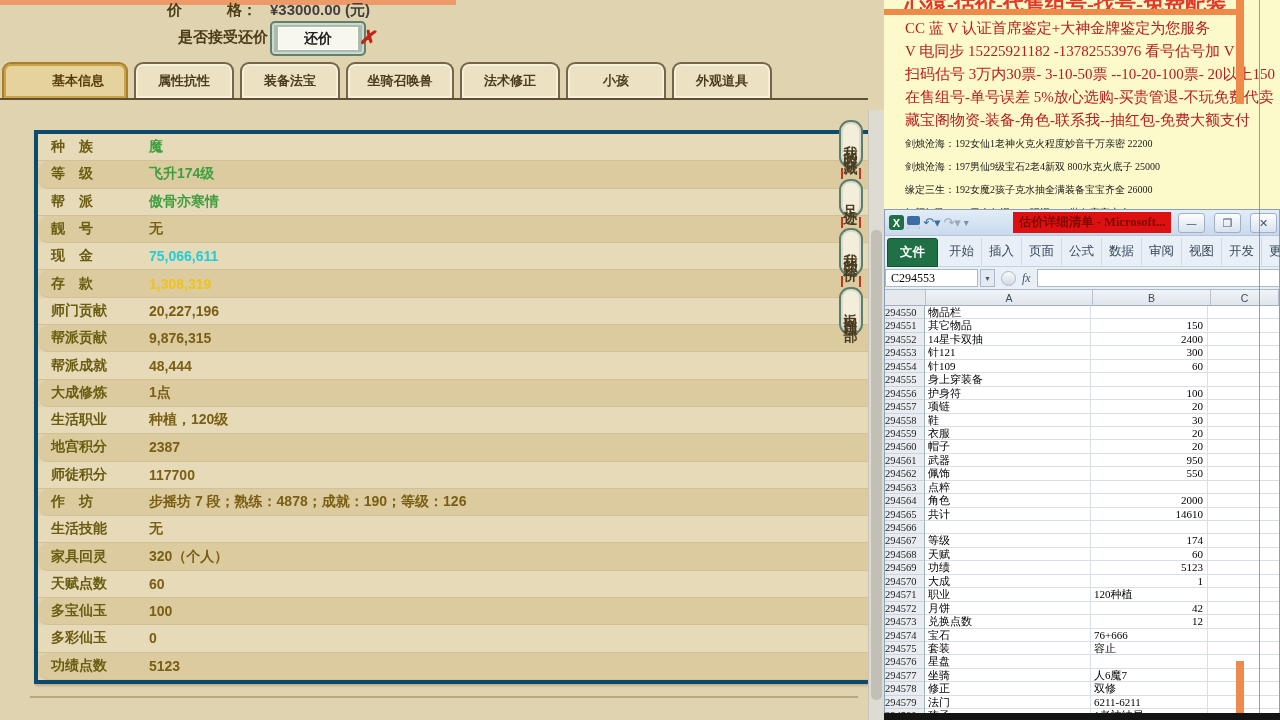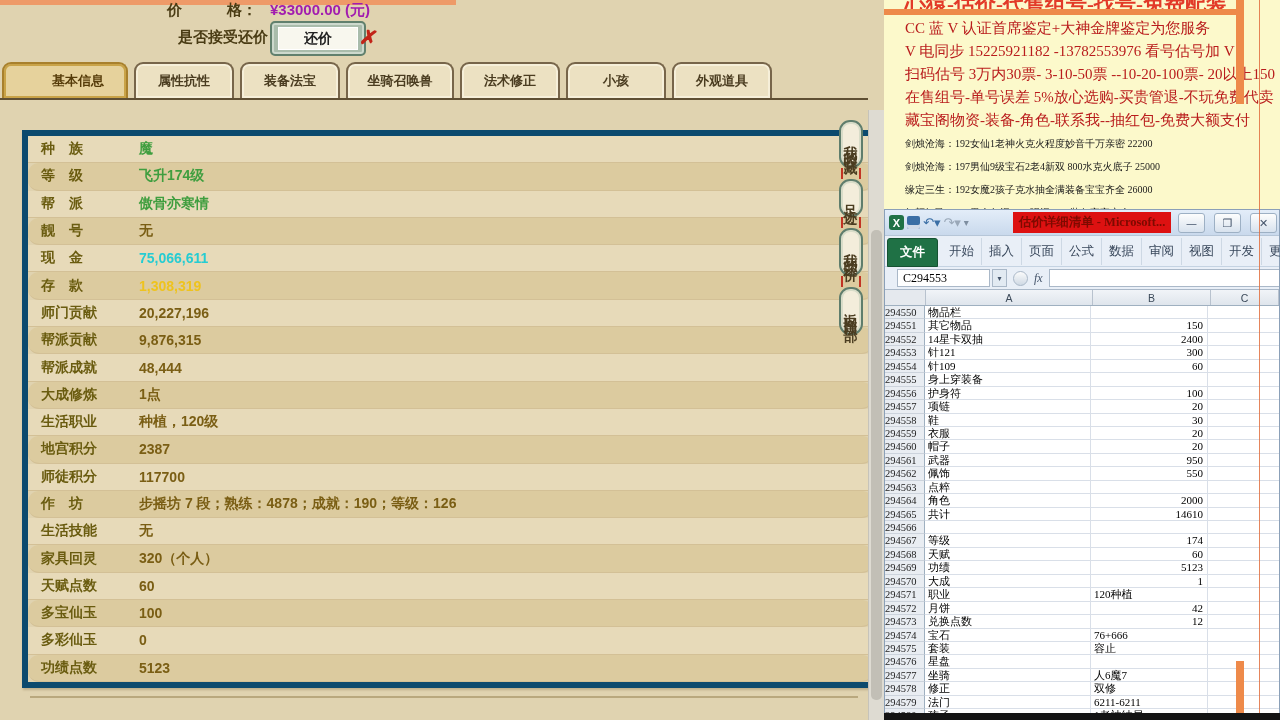--- a/index.html
+++ b/index.html
@@ -2,41 +2,41 @@
 <html><head>
 <meta charset="utf-8">
 <style>
   html,body{margin:0;padding:0;background:#888;}
   #screen{position:relative;width:1280px;height:720px;overflow:hidden;
     background:#e0d3b0;font-family:"Liberation Sans",sans-serif;}
 
   
   #top-strip{position:absolute;left:0;top:0;width:456px;height:5px;background:#ee9a68;}
   .price-row{position:absolute;left:167px;top:1px;font-size:15px;font-weight:bold;color:#4a3c14;}
-  .price-val{position:absolute;left:270px;top:1px;font-size:15px;font-weight:bold;color:#a21caf;}
+  .price-val{position:absolute;left:270px;top:1px;font-size:15px;font-weight:bold;color:#404040;}
   .nego-label{position:absolute;left:178px;top:28px;font-size:15px;font-weight:bold;color:#4a3c14;}
   .nego-btn{position:absolute;left:270px;top:21px;width:92px;height:31px;background:#a9bcab;
     border:2px solid #61806d;border-radius:5px;box-shadow:inset 0 0 0 2px #cdd9cd;
     display:flex;align-items:center;justify-content:center;cursor:pointer;}
   .nego-btn .inner{background:#f8f7ee;border:1px solid #fff;width:78px;height:21px;
     display:flex;align-items:center;justify-content:center;
     font-size:14px;font-weight:bold;color:#222;}
   .cursor-x{position:absolute;left:360px;top:26px;font-size:21px;font-weight:bold;color:#c22418;
     transform:rotate(12deg);}
 
   #game-tabs{position:absolute;left:2px;top:62px;display:flex;gap:6px;}
   .gtab{height:34px;min-width:84px;padding:0 6px;background:#ece1c2;border:2px solid #77654a;
     border-bottom:none;border-radius:9px 9px 0 0;box-shadow:inset 0 0 0 2px #f6efd9;
     display:flex;align-items:center;justify-content:center;
     font-size:13px;font-weight:bold;color:#4a3c20;cursor:pointer;}
   .gtab.active{background:#e6d29c;border-color:#a8802c;box-shadow:inset 0 0 0 2px #c9a348;color:#553b08;padding-left:32px;}
   .gtab:nth-child(4){min-width:92px;}
   #tabs-baseline{position:absolute;left:0;top:98px;width:868px;height:2px;background:#5f4f33;}
 
-  #info-table{position:absolute;left:22px;top:130px;width:845px;border:6px solid #0c4a6e;
+  #info-table{position:absolute;left:34px;top:130px;width:845px;border:4px solid #0c4a6e;
     box-shadow:1px 2px 2px rgba(90,70,30,.25);}
   .irow{display:flex;align-items:center;height:26.3px;background:#e7dab9;
     border-bottom:1px solid #d3c096;}
   .irow.alt{background:#dccb9f;border-radius:11px;}
   .ilabel{width:88px;padding-left:13px;font-size:14px;font-weight:bold;color:#6a5c10;flex:none;}
   .ivalue{margin-left:10px;font-size:14px;font-weight:bold;color:#7a5e14;white-space:nowrap;}
   .v-green{color:#3f9e3f;}
   .v-cyan{color:#25ccd2;}
   .v-yellow{color:#eec31e;}
   .v-brown{color:#7a5e14;}
@@ -90,21 +90,21 @@
     border-radius:3px;font-size:11px;color:#44546a;display:flex;align-items:center;
     justify-content:center;cursor:pointer;font-family:"DejaVu Sans",sans-serif;}
 
   #xl-ribbon{height:30px;background:#e9eff7;border-bottom:1px solid #c5d3e2;
     display:flex;align-items:center;font-family:Liberation Sans, sans-serif;}
   .rtab{padding:5px 7px;font-size:12.5px;color:#37465a;border-right:1px solid #cdd8e4;cursor:pointer;white-space:nowrap;}
   .rtab.file{background:#1f7145;color:#fff;font-weight:bold;border:1px solid #155232;
     border-radius:3px 3px 0 0;margin:2px 4px 0 2px;padding:5px 12px;}
 
   #xl-formula{height:22px;background:#e9eff7;border-bottom:1px solid #aab8c8;
-    display:flex;align-items:center;gap:2px;padding-left:12px;}
+    display:flex;align-items:center;gap:2px;padding-left:0;}
   #name-box{width:86px;height:16px;background:#fff;border:1px solid #aab8c8;font-size:12px;
     padding-left:5px;display:flex;align-items:center;}
   .nb-drop{width:13px;height:16px;background:#e2eaf2;border:1px solid #aab8c8;font-size:8px;
     color:#44546a;display:flex;align-items:center;justify-content:center;cursor:pointer;}
   .fx-circle{width:13px;height:13px;border-radius:50%;background:linear-gradient(#fbfbfb,#cfd9e4);
     border:1px solid #aab8c8;margin-left:4px;}
   #fx-label{font-style:italic;font-size:12px;color:#44546a;margin:0 4px;}
   #formula-input{flex:1;height:16px;background:#fff;border:1px solid #aab8c8;border-right:none;}
 
   #col-headers{height:15px;display:flex;background:linear-gradient(#f1f4f8,#dfe5ec);

